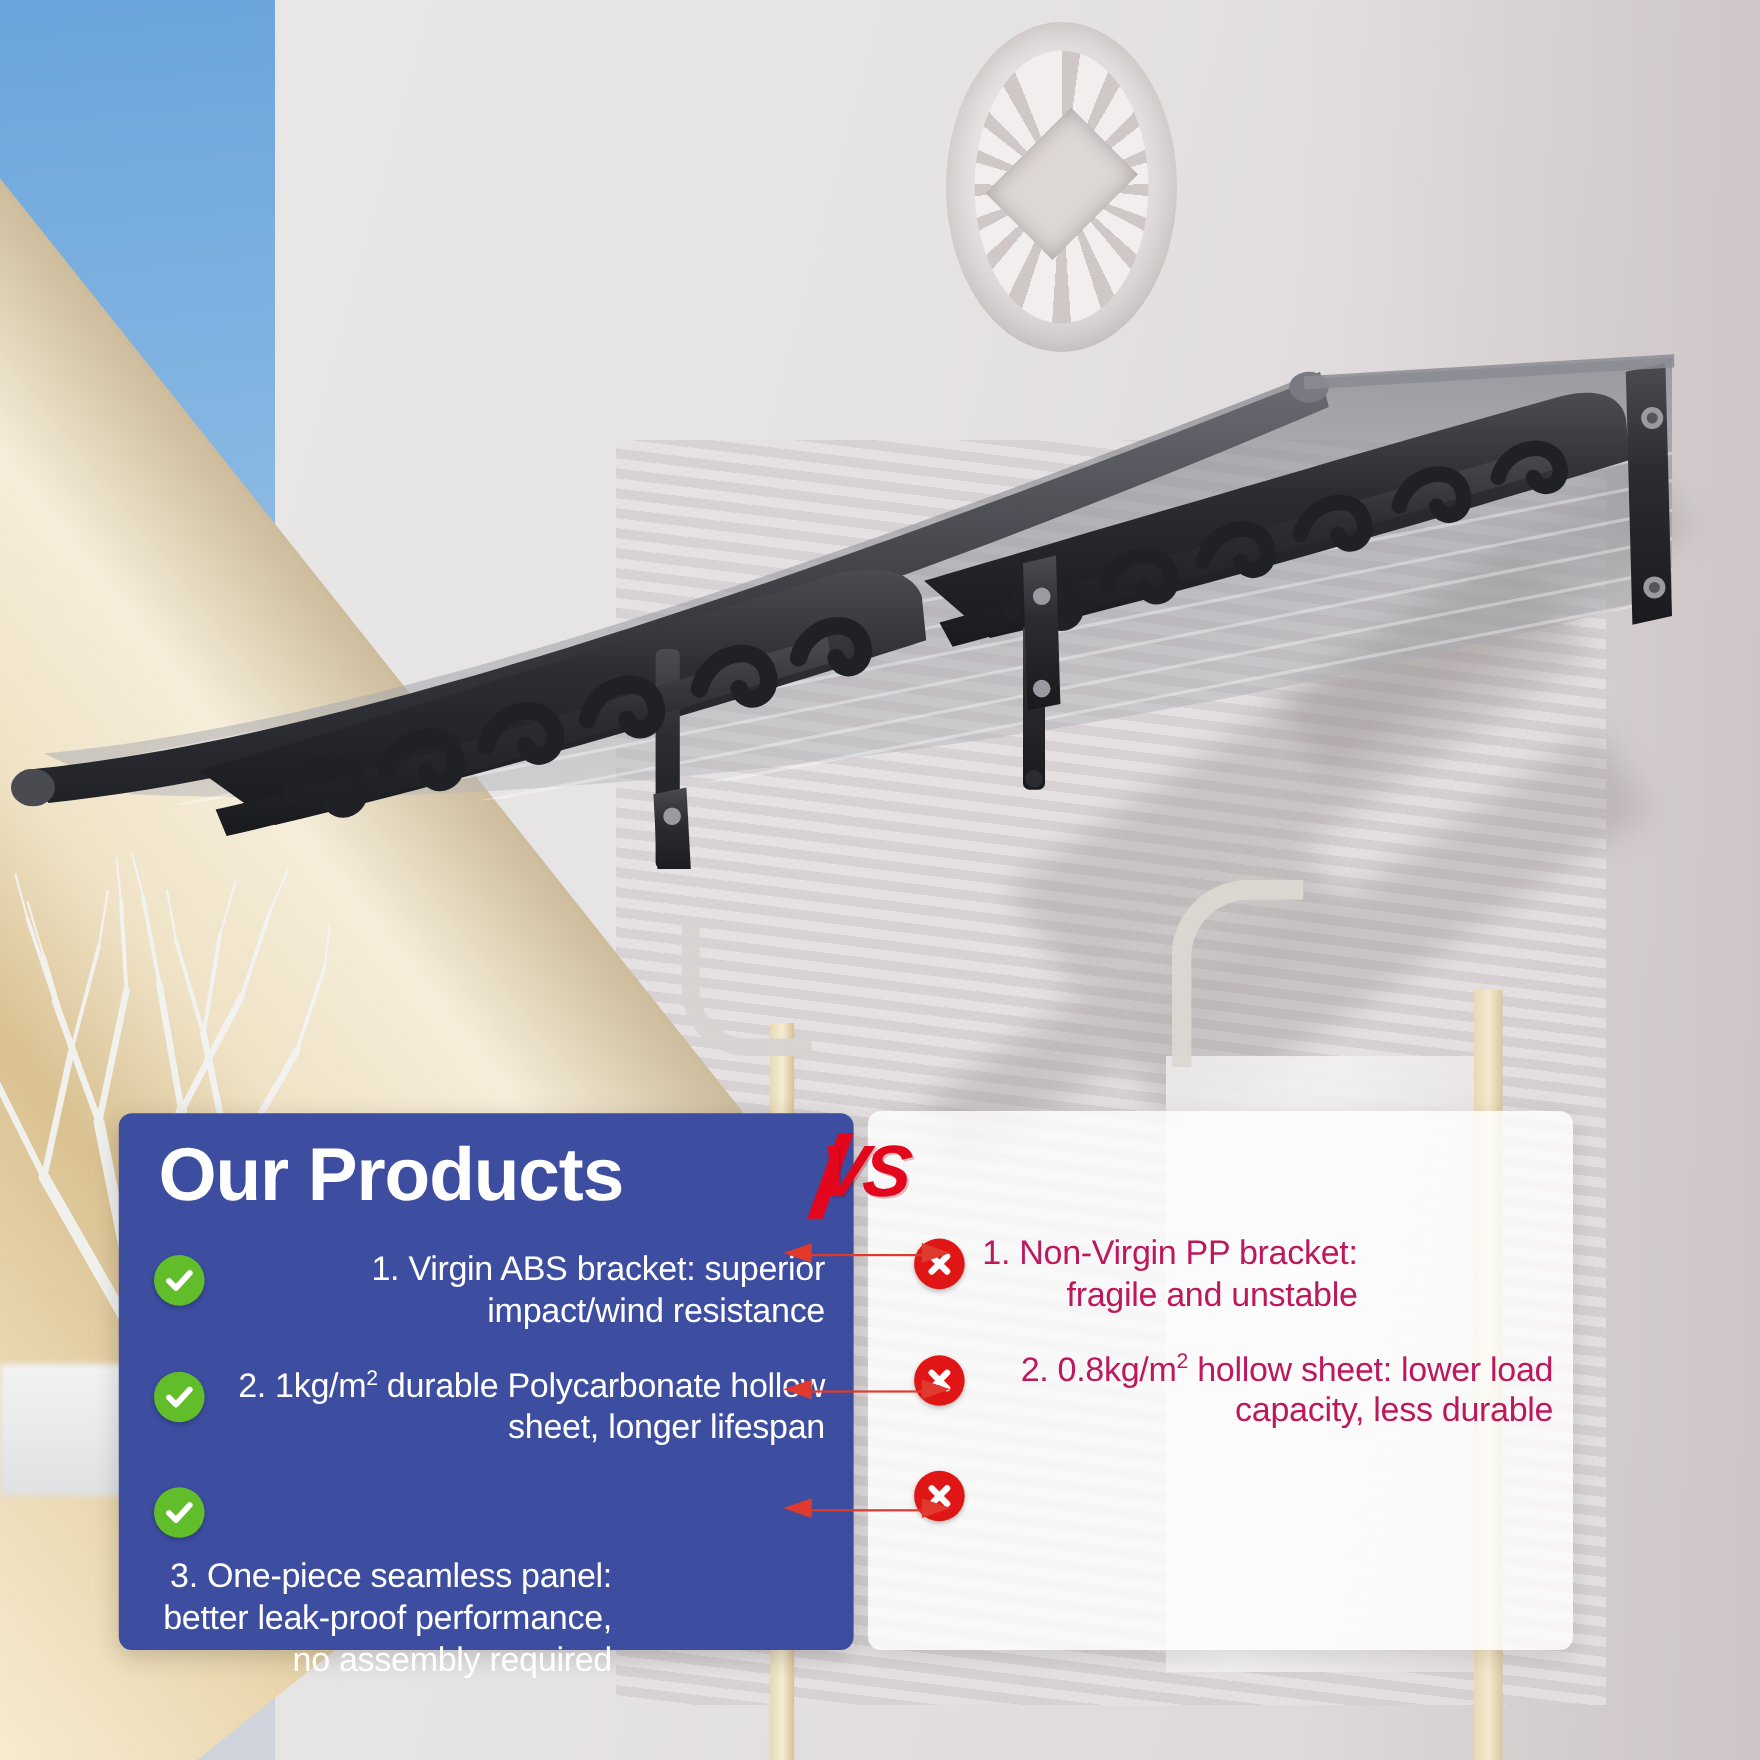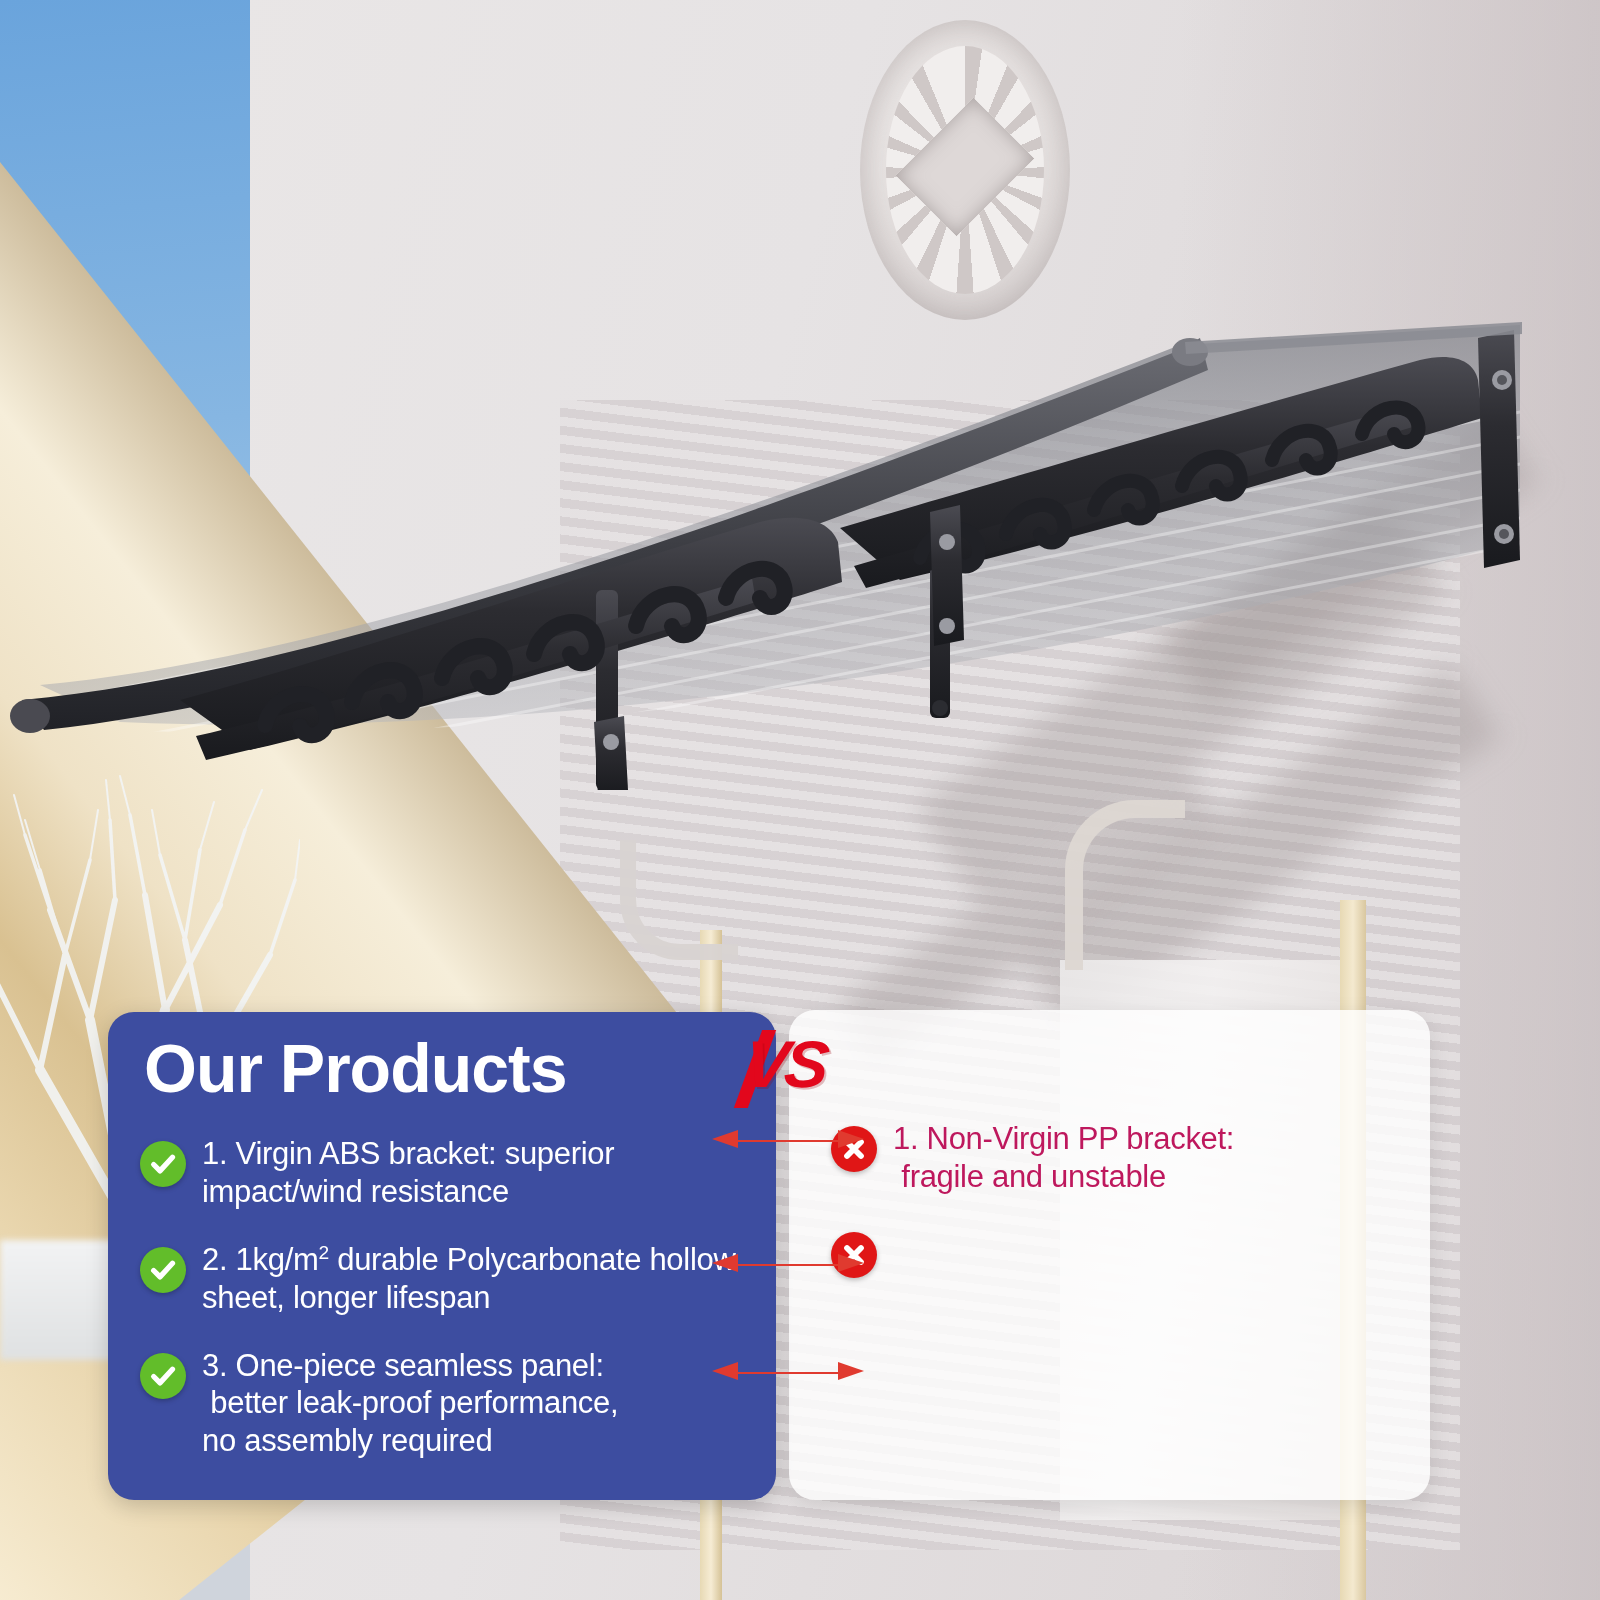--- a/index.html
+++ b/index.html
@@ -104,21 +104,21 @@
     filter:blur(3px);
   }
 
   
   .awning { position:absolute; left:0; top:230px; width:1600px; height:560px; }
 
   
   .panels{ position:absolute; left:0; top:0; width:1600px; height:1600px; }
 
   .card{
-    position:absolute; border-radius:26px;
+    position:absolute; border-radius:12px;text-align:right;
   }
   .card-left{
     left:108px; top:1012px; width:668px; height:488px;
     background:#3d4da0;
     box-shadow:0 6px 22px rgba(0,0,0,.18);
   }
   .card-right{
     left:789px; top:1010px; width:641px; height:490px;
     background:rgba(255,255,255,.80);
     box-shadow:0 6px 22px rgba(0,0,0,.10);
@@ -336,21 +336,21 @@
 
       <div class="row" style="margin-top:30px;">
         <span class="badge badge-check">
           <svg viewBox="0 0 24 24" aria-hidden="true">
             <path d="M4.5 12.4 L9.6 17.5 L19.6 6.6" fill="none" stroke="#ffffff" stroke-width="4.2" stroke-linecap="round" stroke-linejoin="round"></path>
           </svg>
         </span>
         <span class="row-text row-text-left">2. 1kg/m<sup>2</sup> durable Polycarbonate hollow sheet, longer lifespan</span>
       </div>
 
-      <div class="row" style="margin-top:30px;">
+      <div class="row" style="margin-top:30px;flex-direction:column;">
         <span class="badge badge-check">
           <svg viewBox="0 0 24 24" aria-hidden="true">
             <path d="M4.5 12.4 L9.6 17.5 L19.6 6.6" fill="none" stroke="#ffffff" stroke-width="4.2" stroke-linecap="round" stroke-linejoin="round"></path>
           </svg>
         </span>
         <span class="row-text row-text-left">3. One-piece seamless panel:<br>&nbsp;better leak-proof performance,<br>no assembly required</span>
       </div>
 
     </div>
   </div>
@@ -361,20 +361,28 @@
 
       <div class="row row-right">
         <span class="badge badge-x">
           <svg viewBox="0 0 24 24" aria-hidden="true">
             <path d="M6.4 6.4 L17.6 17.6 M17.6 6.4 L6.4 17.6" fill="none" stroke="#ffffff" stroke-width="4.6" stroke-linecap="round"></path>
           </svg>
         </span>
         <span class="row-text row-text-right">1. Non-Virgin PP bracket:<br>&nbsp;fragile and unstable</span>
       </div>
 
+      <div class="row row-right" style="margin-top:30px;">
+        <span class="badge badge-x">
+          <svg viewBox="0 0 24 24" aria-hidden="true">
+            <path d="M6.4 6.4 L17.6 17.6 M17.6 6.4 L6.4 17.6" fill="none" stroke="#ffffff" stroke-width="4.6" stroke-linecap="round"></path>
+          </svg>
+        </span>
+        <span class="row-text row-text-right">2. 0.8kg/m<sup>2</sup> hollow sheet: lower load capacity, less durable</span>
+      </div>
 
       <div class="row row-right" style="margin-top:30px;">
         <span class="badge badge-x">
           <svg viewBox="0 0 24 24" aria-hidden="true">
             <path d="M6.4 6.4 L17.6 17.6 M17.6 6.4 L6.4 17.6" fill="none" stroke="#ffffff" stroke-width="4.6" stroke-linecap="round"></path>
           </svg>
         </span>
       </div>
 
     </div>

